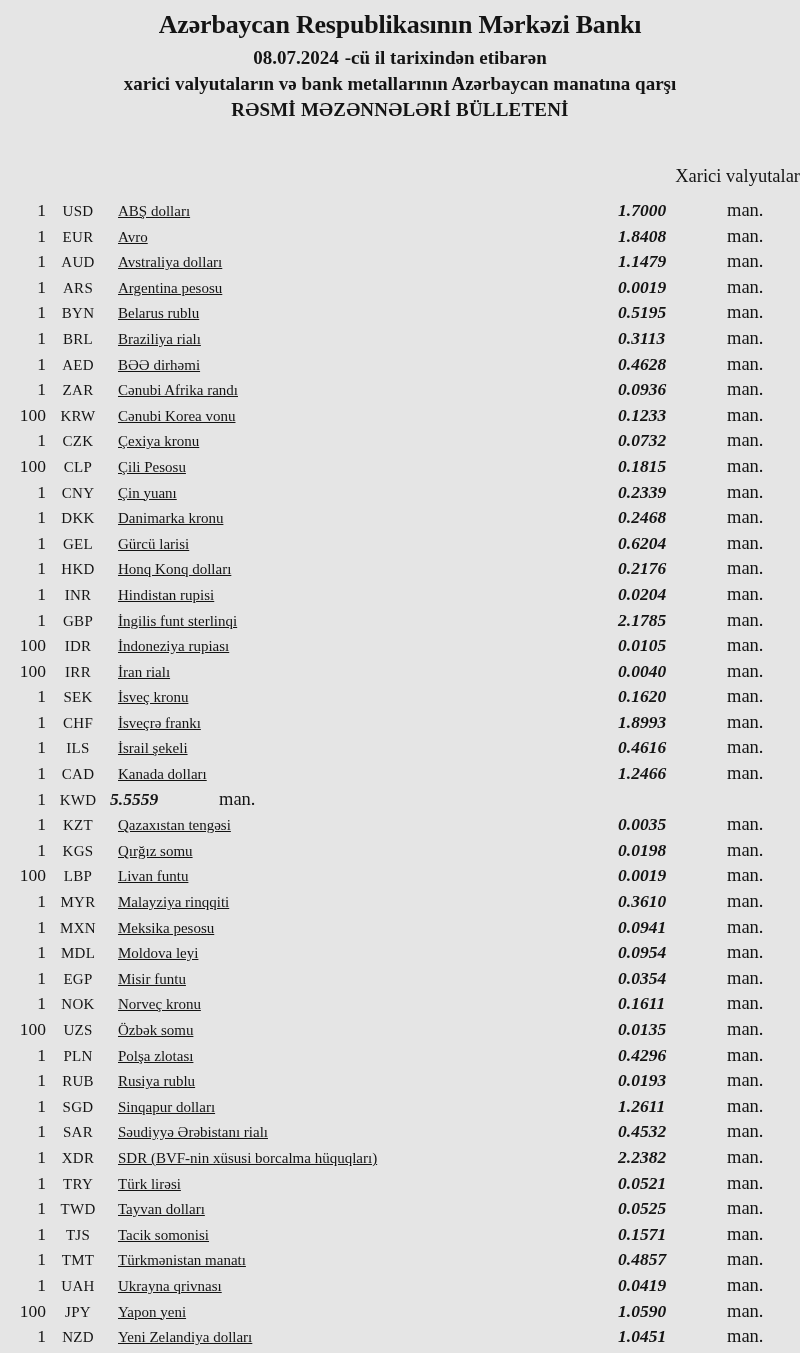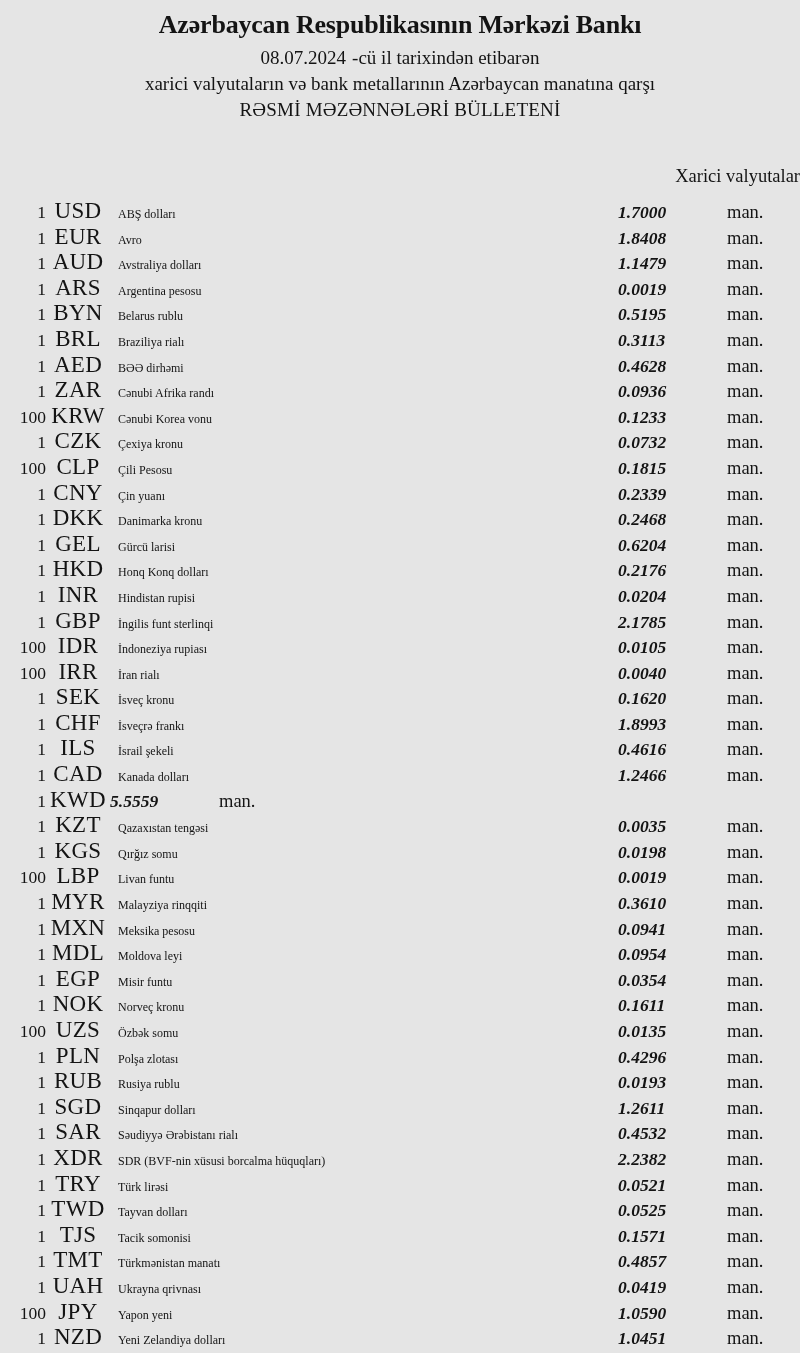--- a/index.html
+++ b/index.html
@@ -24,21 +24,21 @@
   }
   .bank-title {
     margin: 0;
     font-size: 26px;
     font-weight: bold;
     line-height: 36px;
     letter-spacing: -0.2px;
   }
   .header-line {
     font-size: 19px;
-    font-weight: normal;
+    font-weight: bold;
     line-height: 26px;
   }
   .date-line { margin-top: 2px; }
   .date-line .date-value { margin-right: 6px; }
   .bulletin-title {
     letter-spacing: 0.2px;
   }
   .section-title {
     text-align: right;
     font-size: 18.5px;
@@ -58,30 +58,31 @@
   }
   .cell-nominal {
     width: 46px;
     text-align: right;
     font-size: 17.5px;
     flex: 0 0 auto;
   }
   .cell-code {
     width: 64px;
     text-align: center;
-    font-size: 23px;
+    font-size: 15px;
     letter-spacing: 0.3px;
     flex: 0 0 auto;
   }
   .cell-name {
     flex: 1 1 auto;
     padding-left: 8px;
-    font-size: 12px;
+    font-size: 15px;
     white-space: nowrap;
     overflow: hidden;
+    text-decoration: underline;
   }
   .cell-rate {
     width: 96px;
     text-align: left;
     font-weight: bold;
     font-style: italic;
     font-size: 17.5px;
     flex: 0 0 auto;
   }
   .cell-unit {

